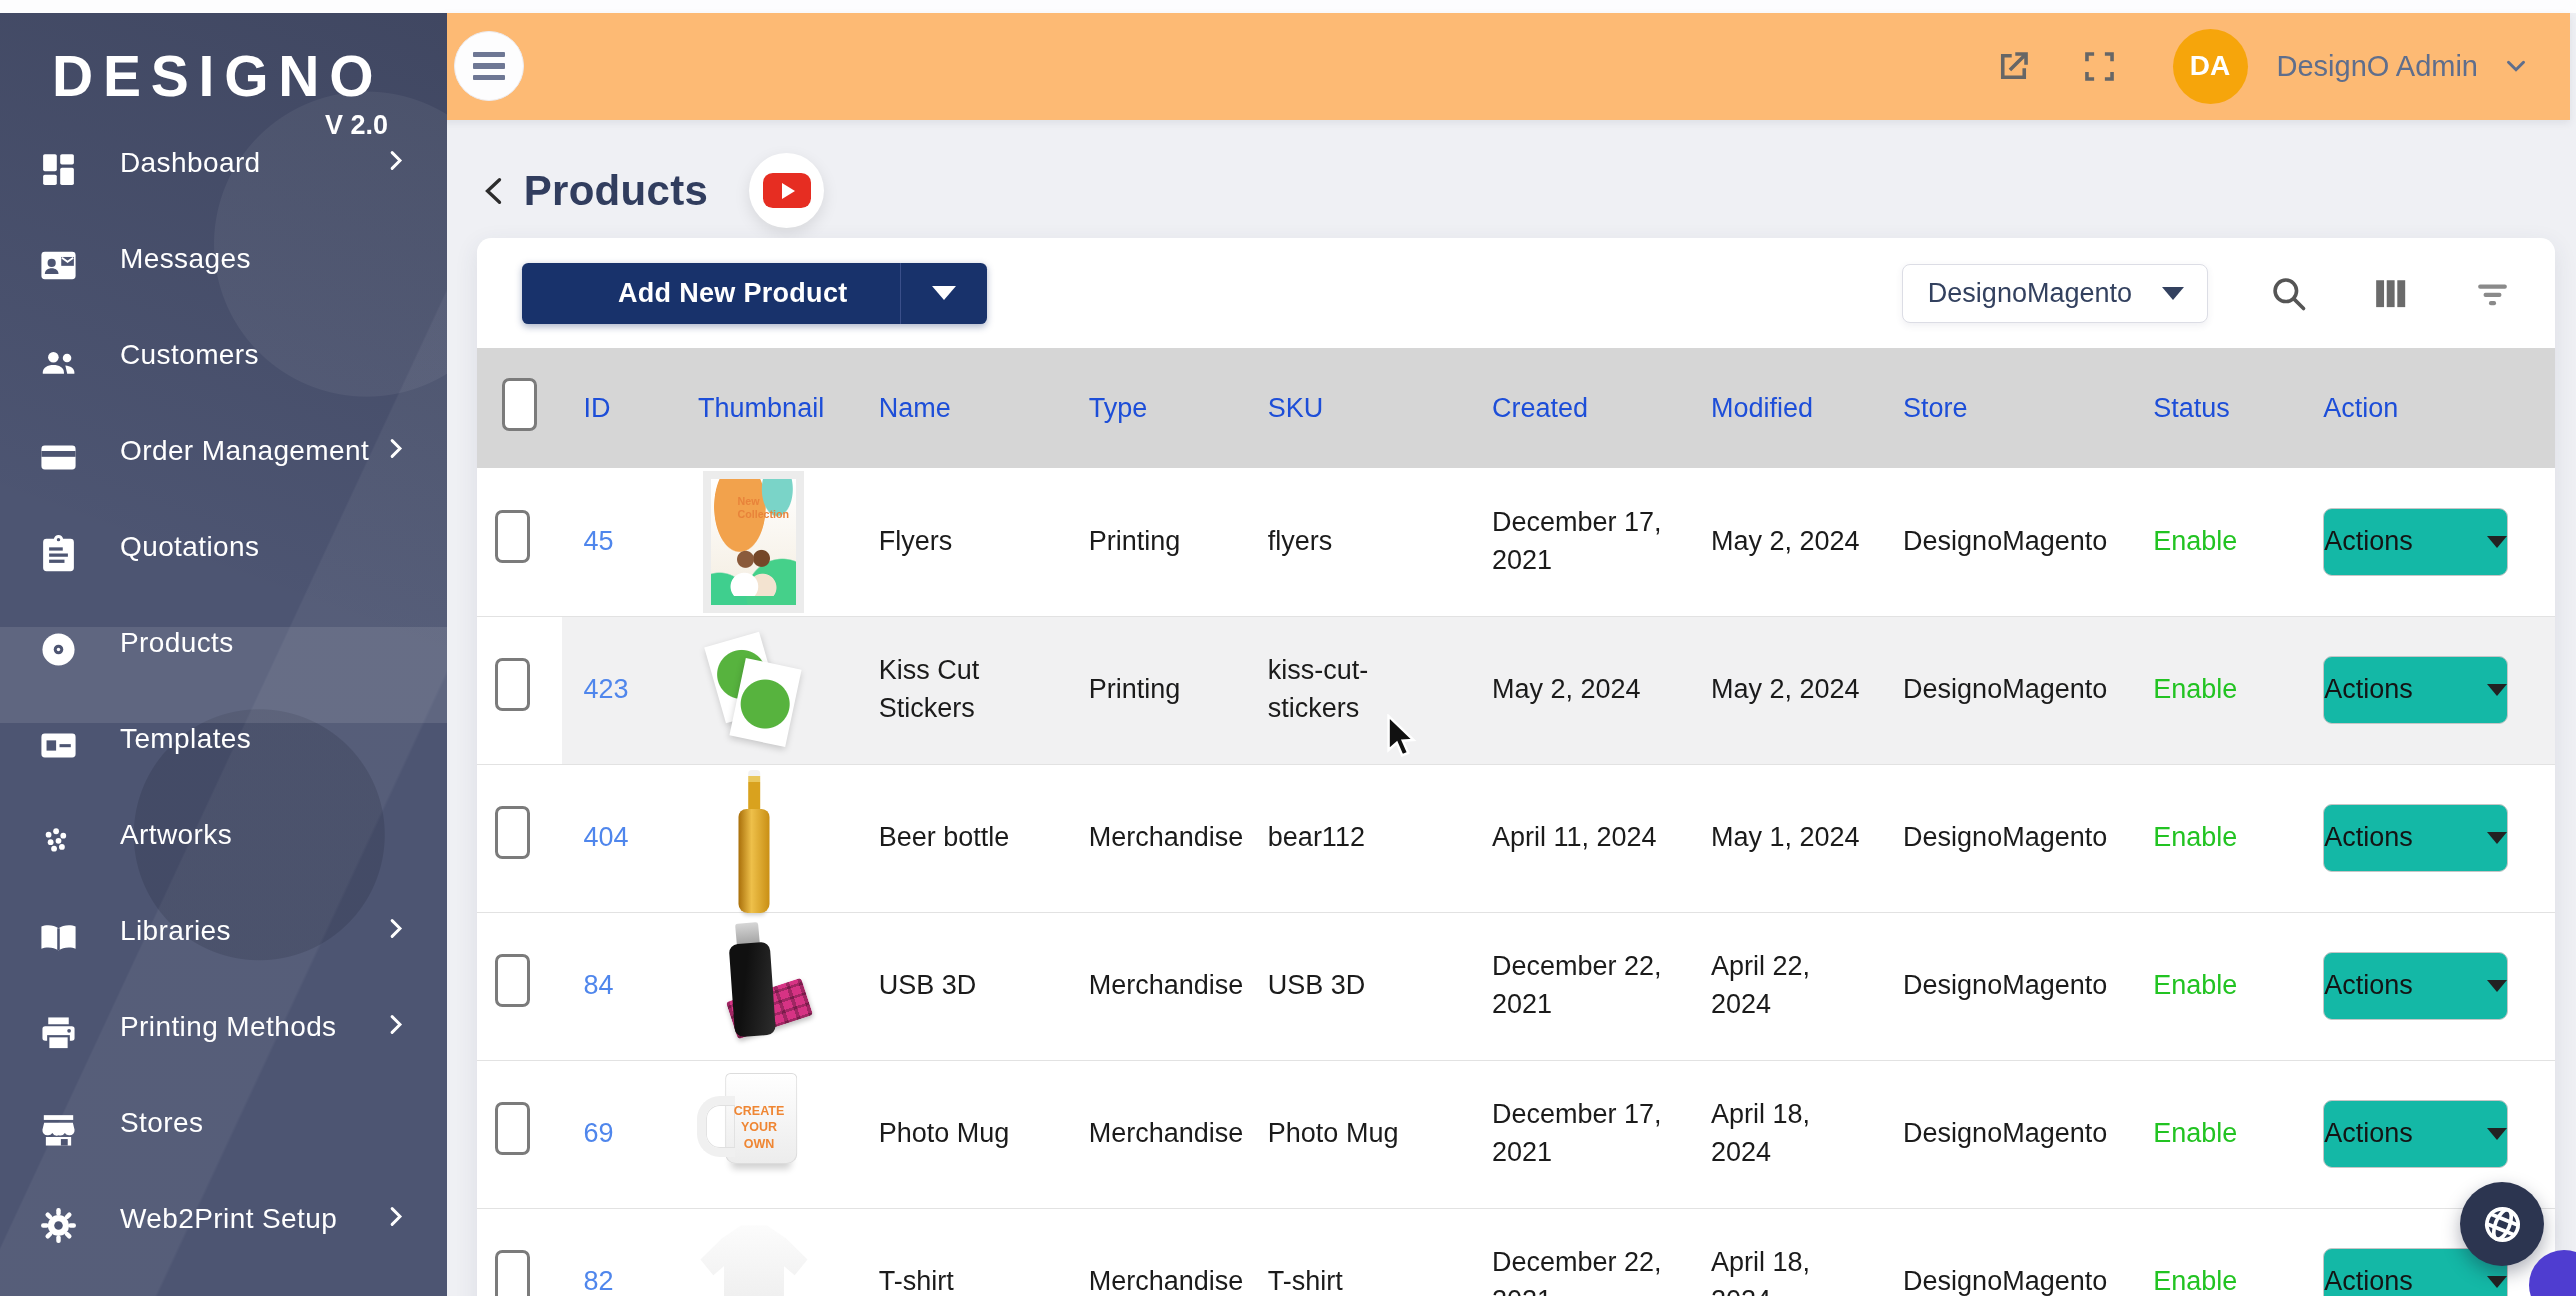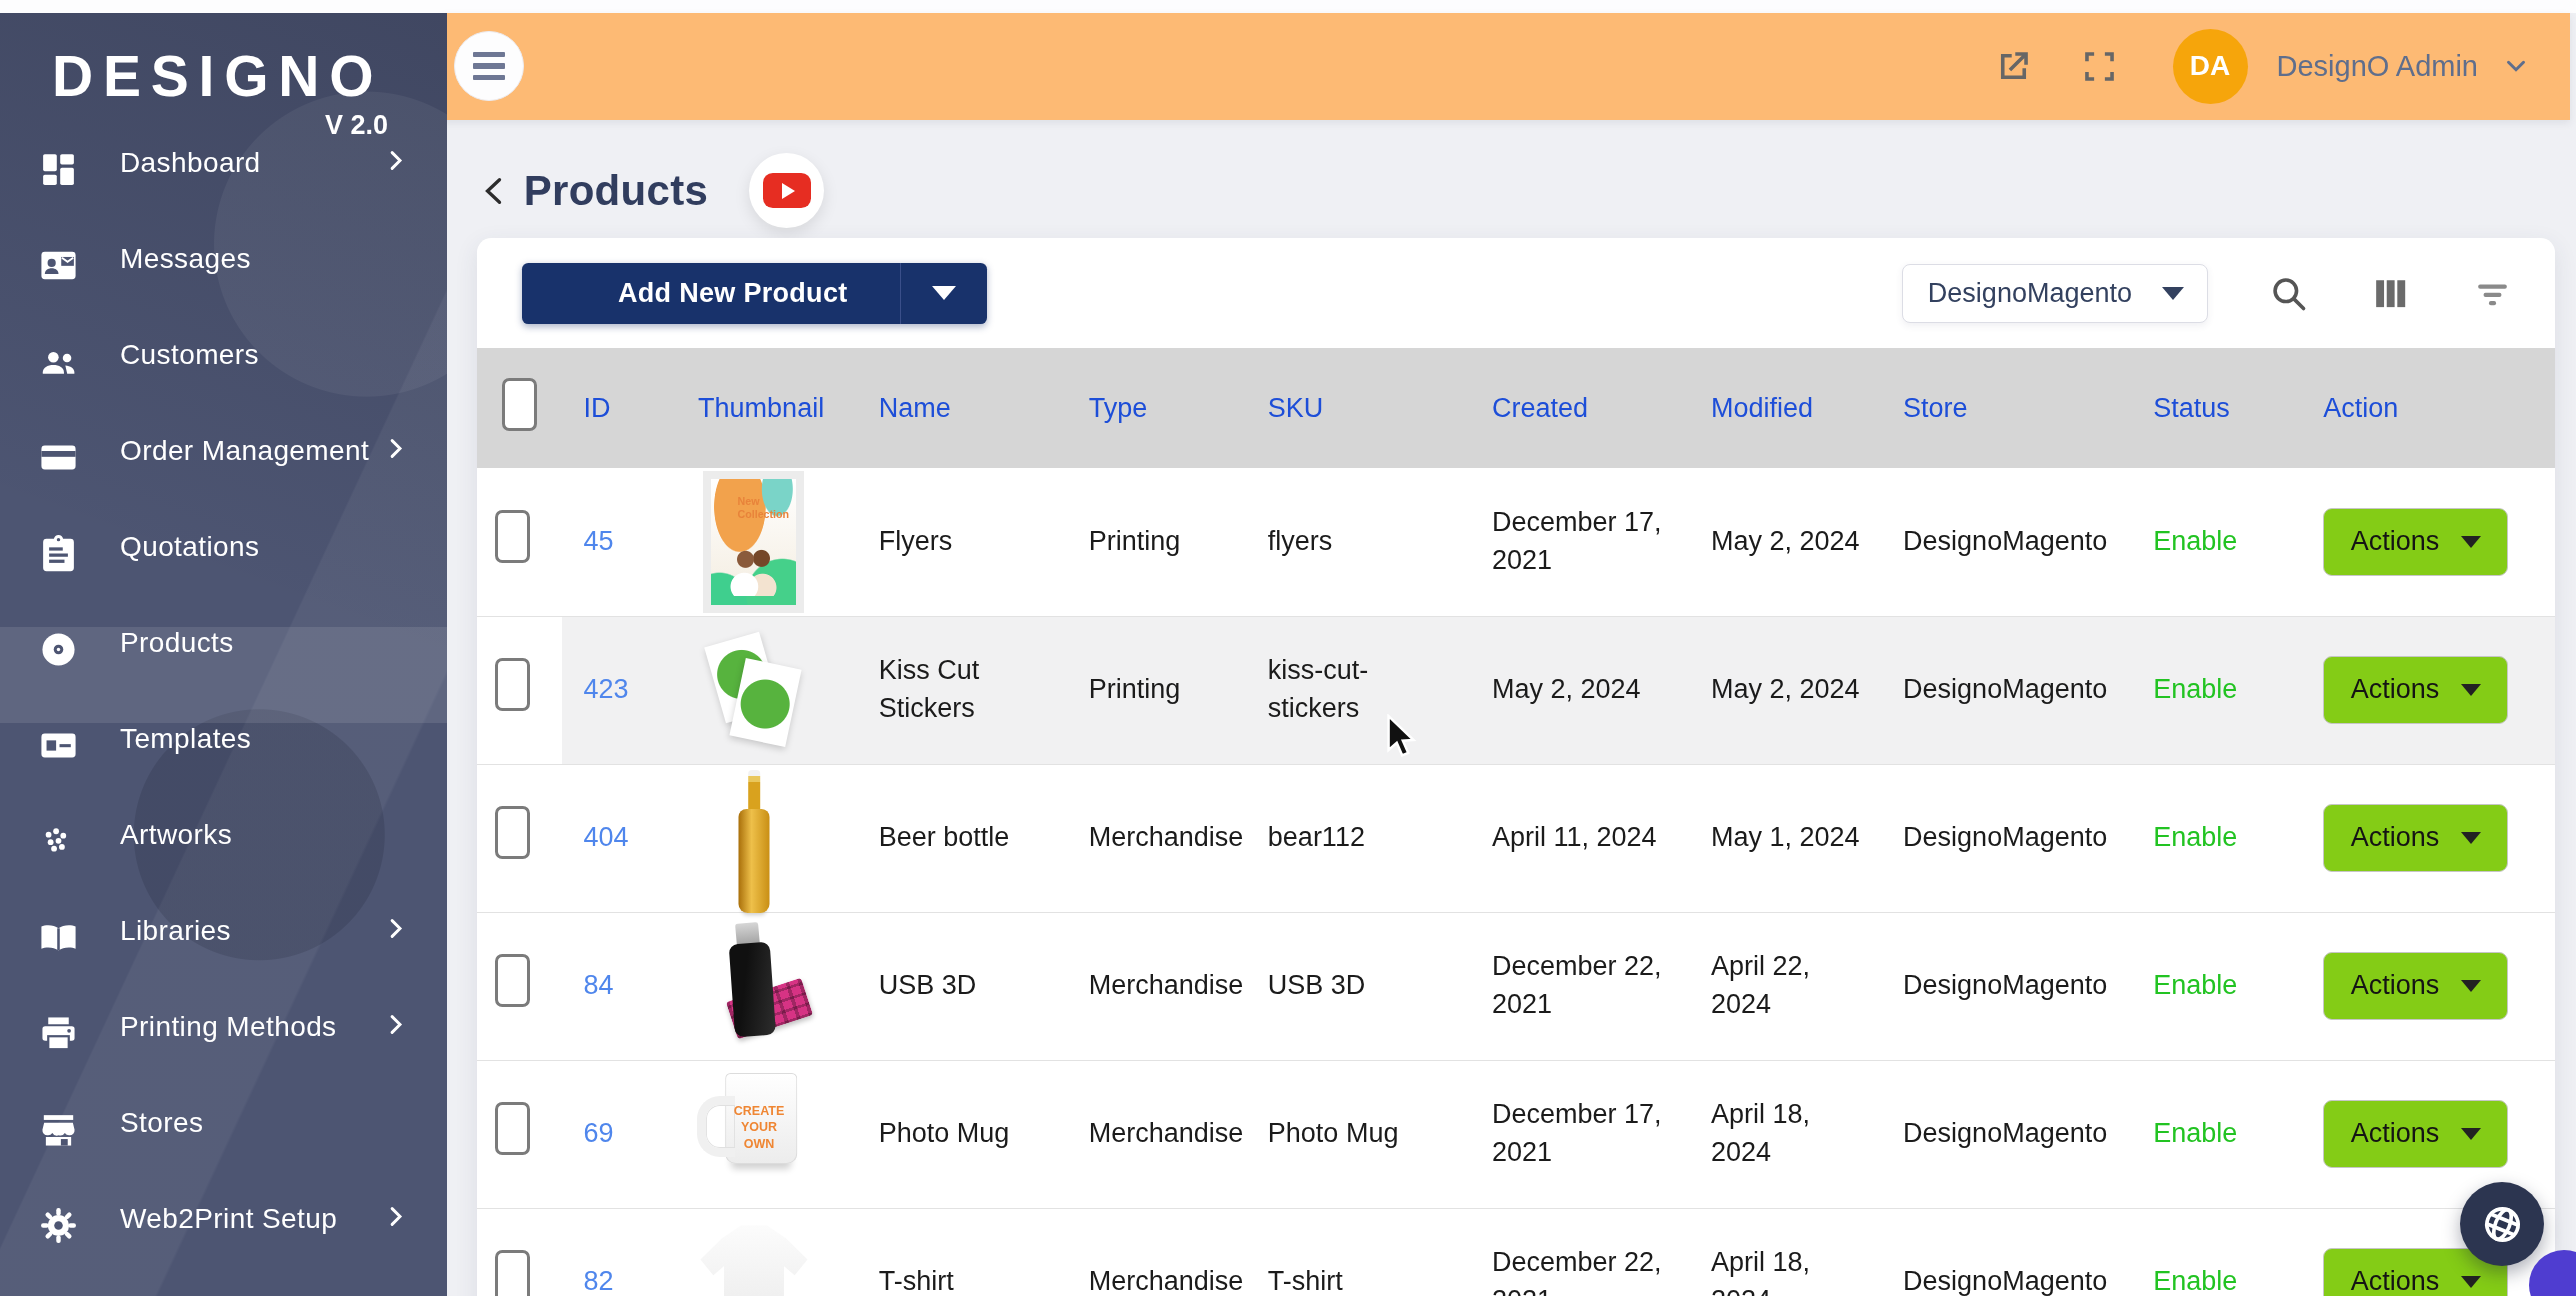--- a/index.html
+++ b/index.html
@@ -71,21 +71,21 @@
   table.products{width:100%;border-collapse:collapse;table-layout:fixed;}
   thead th{height:120px;background:#d6d6d6;font-size:27px;font-weight:500;color:#1d4ed8;text-align:left;padding:0 0 0 21.5px;vertical-align:middle;}
   th.c-check, td.c-check{padding-left:0;text-align:center;}
   th.c-thumb, td.c-thumb{text-align:center;padding-left:0;}
   tbody td{height:148px;font-size:27px;color:#1b1b1b;padding:0 14.3px 0 21.5px;vertical-align:middle;line-height:1.4;border-top:0.9px solid #e2e2e2;box-sizing:border-box;}
   tbody tr:first-child td{border-top:none;}
   tr.row-hover td:not(.c-check){background:#f1f1f2;}
   .checkbox{display:inline-block;width:29px;height:47px;border:3.6px solid #7b7b7b;border-radius:7.2px;background:#fff;cursor:pointer;}
   td.c-id span{color:#4f86ec;cursor:pointer;}
   .status-enable{color:#22c322;font-weight:500;}
-  .actions-btn{display:inline-flex;align-items:center;justify-content:center;width:183px;height:66px;border:1.8px solid #c6c6c6;border-radius:9px;background:#84cc16;cursor:pointer;font-size:27px;color:#141414;}
+  .actions-btn{display:inline-flex;align-items:center;justify-content:space-between;width:183px;height:66px;border:1.8px solid #c6c6c6;border-radius:9px;background:#14b8a6;cursor:pointer;font-size:27px;color:#141414;}
   .actions-btn .a-caret{width:0;height:0;border-left:10.7px solid transparent;border-right:10.7px solid transparent;border-top:12.5px solid #222;margin-left:21.5px;}
   
   .thumb{position:relative;width:143px;height:140px;margin:0 auto;display:flex;align-items:center;justify-content:center;}
   .thumb-text{position:absolute;z-index:2;white-space:pre-line;}
   .deco{display:none;}
   
   .thumb-flyer::before{content:"";position:absolute;inset:7.2px 29px;background:
     radial-gradient(circle at 84% 92%, #45d08a 0 26%, transparent 27%),
     radial-gradient(circle at 10% 98%, #3fcf8e 0 20%, transparent 21%),
     radial-gradient(ellipse at 78% 8%, #7ad4c8 0 16%, transparent 17%),

